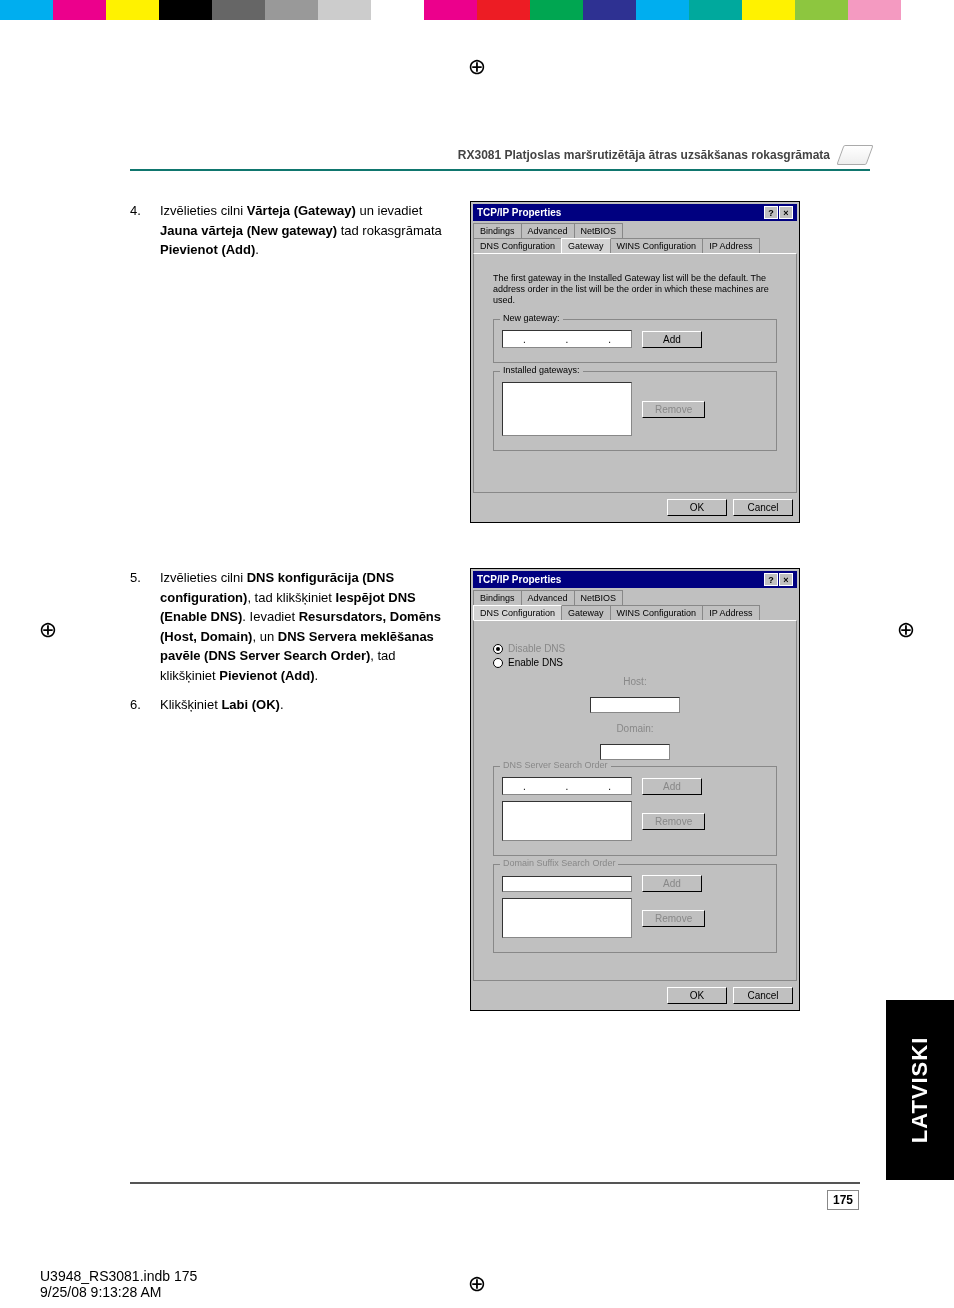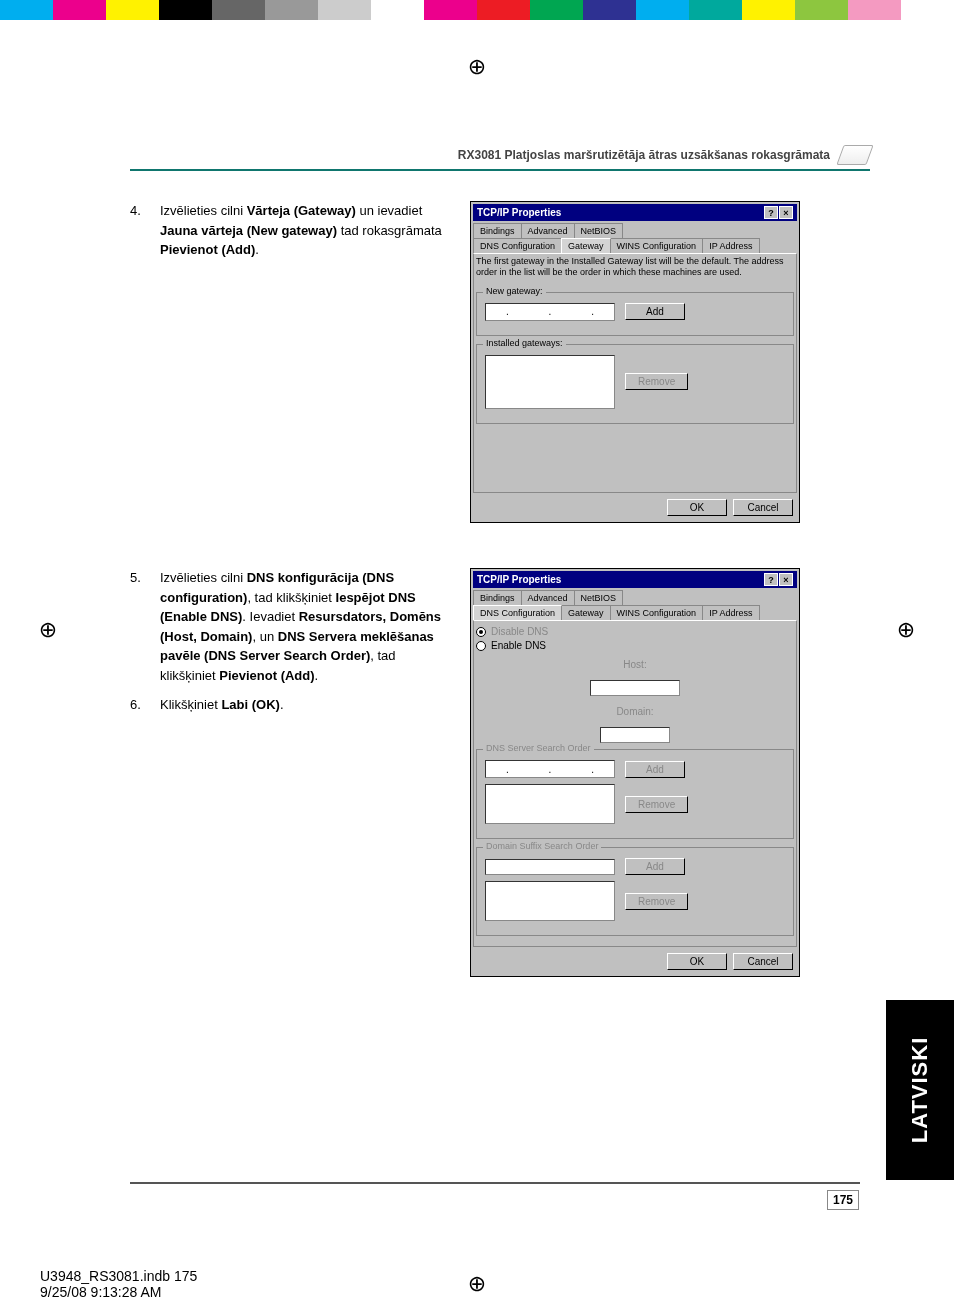--- a/index.html
+++ b/index.html
@@ -94,21 +94,21 @@
     font-size: 9px;
     margin-right: -1px;
     position: relative;
   }
   .tab.active { background: #d4d4d4; z-index: 2; border-top: 1px solid #fff; border-left: 1px solid #fff; }
   .tab-row2 { width: 100%; display: flex; }
   .dlg-body {
     background: #c0c0c0;
     border: 1px solid #888;
     border-top: 1px solid #fff;
-    padding: 2px;
+    padding: 19px;
     min-height: 240px;
     position: relative;
   }
   .dlg-body .desc { font-size: 9px; margin-bottom: 14px; line-height: 1.2; }
   .fieldset { border: 1px solid #888; padding: 10px 8px 8px; margin-bottom: 8px; position: relative; }
   .fieldset .legend { position: absolute; top: -7px; left: 6px; background: #c0c0c0; padding: 0 3px; font-size: 9px; }
   .ip-input {
     background: #fff; border: 1px inset #888;
     height: 18px; width: 130px;
     display: inline-flex; align-items: center; justify-content: space-around;

